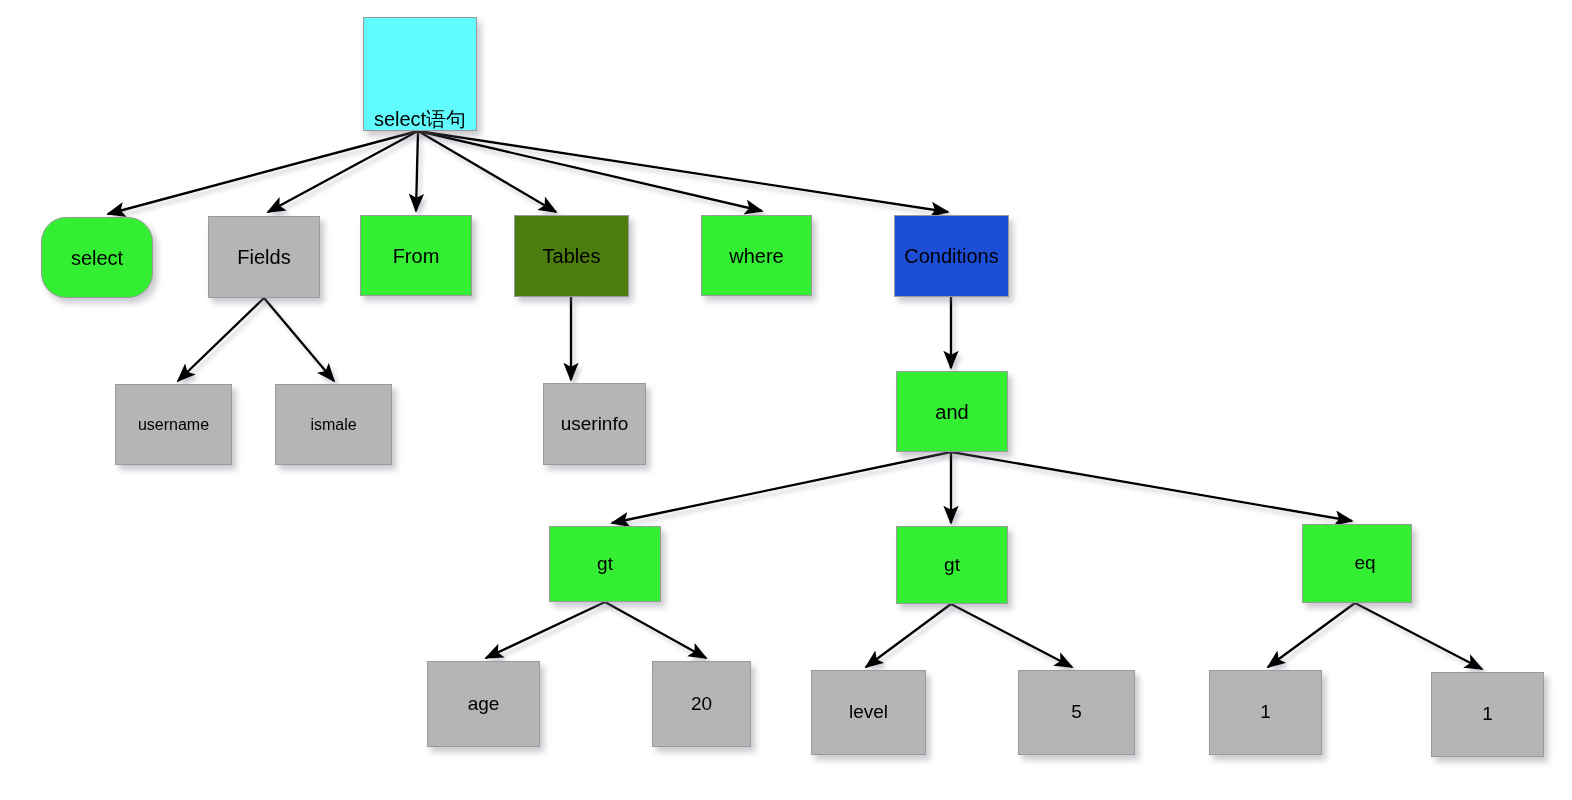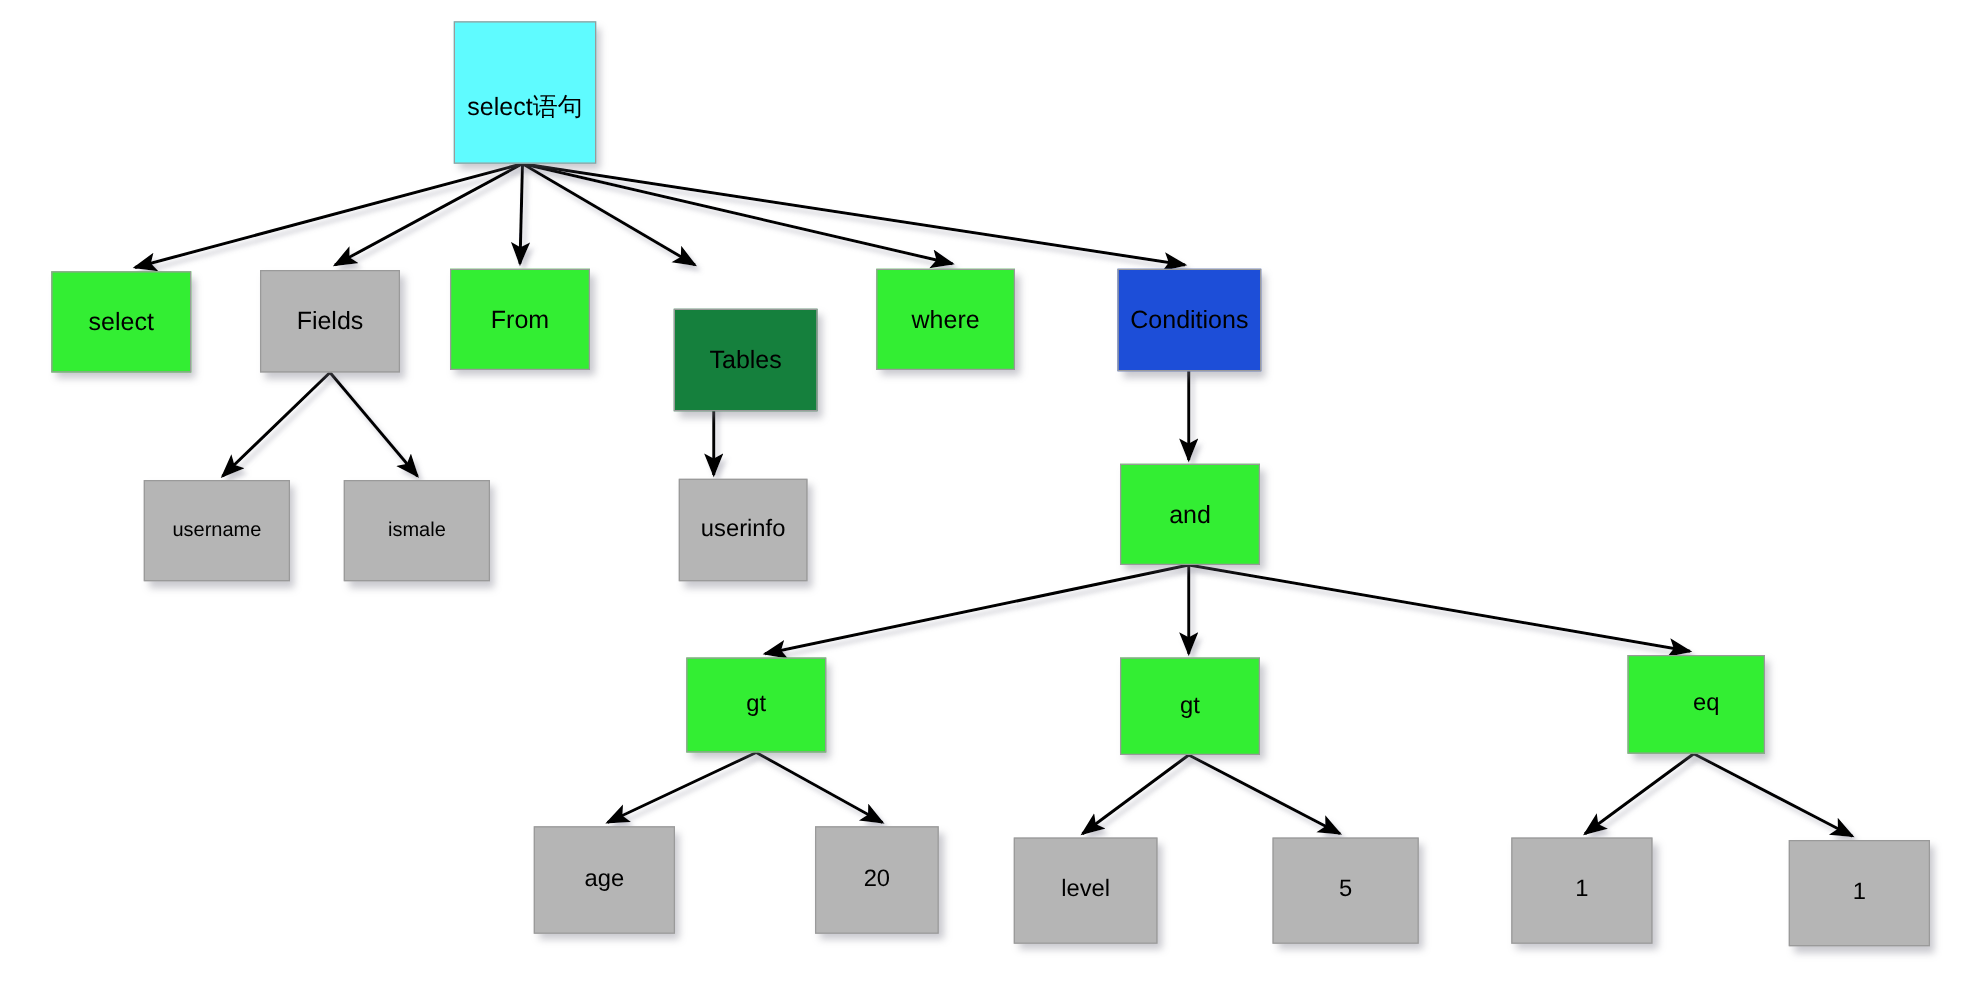--- a/index.html
+++ b/index.html
@@ -78,33 +78,33 @@
         <line x1="605" y1="602" x2="486" y2="658" stroke="#000000" stroke-width="2.4" marker-end="url(#arrowhead)"></line>
         <line x1="605" y1="602" x2="706" y2="658" stroke="#000000" stroke-width="2.4" marker-end="url(#arrowhead)"></line>
         <line x1="951" y1="604" x2="866" y2="667" stroke="#000000" stroke-width="2.4" marker-end="url(#arrowhead)"></line>
         <line x1="951" y1="604" x2="1072" y2="667" stroke="#000000" stroke-width="2.4" marker-end="url(#arrowhead)"></line>
         <line x1="1355" y1="603" x2="1268" y2="667" stroke="#000000" stroke-width="2.4" marker-end="url(#arrowhead)"></line>
         <line x1="1355" y1="603" x2="1482" y2="669" stroke="#000000" stroke-width="2.4" marker-end="url(#arrowhead)"></line>
       </g>
   </svg>
 
   <div id="nodes">
-      <div class="node-box" style="left: 363px; top: 17px; width: 114px; height: 114px; background: rgb(95, 251, 255); border-color: rgb(154, 154, 154); align-items: flex-end; padding-bottom: 33px;">
+      <div class="node-box" style="left: 363px; top: 17px; width: 114px; height: 114px; background: rgb(95, 251, 255); border-color: rgb(154, 154, 154); align-items: flex-end; ">
         <span class="node-label fs-lg">select语句</span>
       </div>
-      <div class="node-box" style="left: 41px; top: 217px; width: 112px; height: 81px; background: rgb(51, 238, 51); border-color: rgb(154, 154, 154);">
+      <div class="node-box" style="left: 41px; top: 217px; width: 112px; height: 81px; background: rgb(51, 238, 51); border-color: rgb(154, 154, 154); border-radius: 25px;">
         <span class="node-label fs-lg">select</span>
       </div>
       <div class="node-box" style="left: 208px; top: 216px; width: 112px; height: 82px; background: rgb(181, 181, 181); border-color: rgb(154, 154, 154);">
         <span class="node-label fs-lg">Fields</span>
       </div>
       <div class="node-box" style="left: 360px; top: 215px; width: 112px; height: 81px; background: rgb(51, 238, 51); border-color: rgb(154, 154, 154);">
         <span class="node-label fs-lg">From</span>
       </div>
-      <div class="node-box" style="left: 539px; top: 215px; width: 115px; height: 82px; background: #15803d; border-color: rgb(154, 154, 154); margin-top: 32px;">
+      <div class="node-box" style="left: 514px; top: 215px; width: 115px; height: 82px; background: #4d7c0f; border-color: rgb(154, 154, 154);">
         <span class="node-label fs-lg">Tables</span>
       </div>
       <div class="node-box" style="left: 701px; top: 215px; width: 111px; height: 81px; background: rgb(51, 238, 51); border-color: rgb(154, 154, 154); text-align: center;">
         <span class="node-label fs-lg">where</span>
       </div>
       <div class="node-box" style="left: 894px; top: 215px; width: 115px; height: 82px; background: #1d4ed8; border-color: rgb(154, 154, 154);">
         <span class="node-label fs-lg">Conditions</span>
       </div>
       <div class="node-box" style="left: 115px; top: 384px; width: 117px; height: 81px; background: rgb(181, 181, 181); border-color: rgb(154, 154, 154);">
         <span class="node-label fs-sm">username</span>

